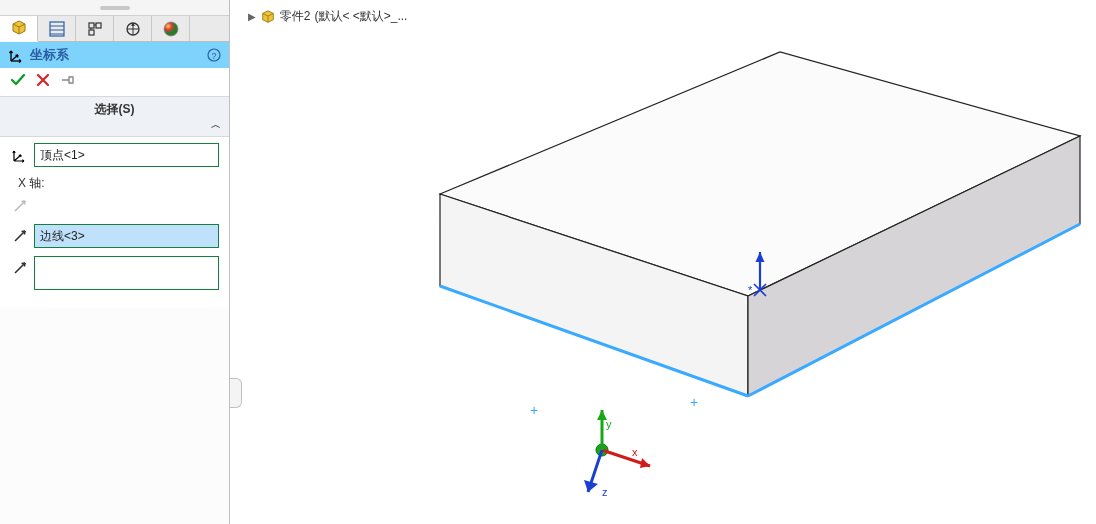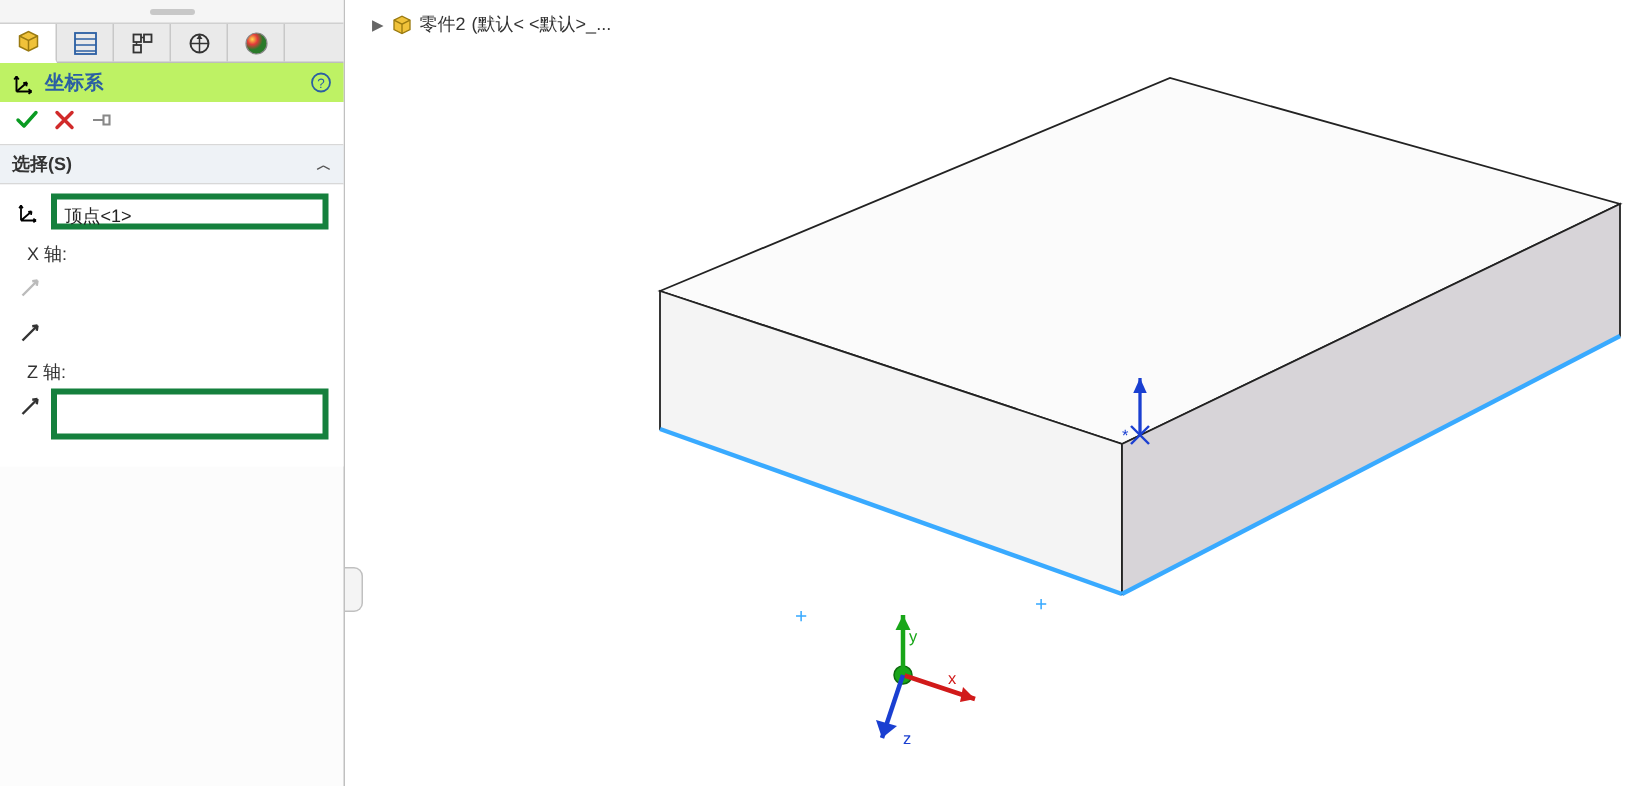--- a/index.html
+++ b/index.html
@@ -4,31 +4,31 @@
 <style>
   * { box-sizing: border-box; margin: 0; padding: 0; }
   body { font-family: "Microsoft YaHei", Arial, sans-serif; font-size: 12px; background: #fff; overflow: hidden; }
   .app { display: flex; width: 1096px; height: 524px; position: relative; }
   .left-panel { width: 230px; height: 100%; border-right: 1px solid #c0c0c0; background: #fcfcfc; display: flex; flex-direction: column; }
   .top-handle { height: 16px; display: flex; justify-content: center; align-items: center; border-bottom: 1px solid #d0d0d0; background: #f5f5f5; }
   .top-handle .grip { width: 30px; height: 4px; border-radius: 2px; background: #c8c8c8; }
   .tab-strip { height: 26px; display: flex; border-bottom: 1px solid #bdbdbd; background: #eaeaea; }
   .tab { width: 38px; display: flex; align-items: center; justify-content: center; border-right: 1px solid #c8c8c8; cursor: pointer; }
   .tab.active { background: #fff; border-bottom: 2px solid #fff; margin-bottom: -1px; }
-  .header-row { display: flex; align-items: center; padding: 4px 8px; background: #bef264; }
+  .header-row { display: flex; align-items: center; padding: 4px 8px; background: #7dd3fc; }
   .title-text { font-weight: bold; color: #2b5fa3; font-size: 13px; margin-left: 4px; }
   .help-icon { margin-left: auto; color: #2b5fa3; cursor: pointer; font-size: 13px; }
   .action-row { display: flex; align-items: center; gap: 10px; padding: 4px 8px 8px 10px; border-bottom: 1px solid #d8d8d8; background: #fff; }
-  .section-head { display: flex; align-items: center; padding: 4px 8px; background: #eef2f6; border-bottom: 1px solid #d8d8d8; font-weight: bold; color: #333; }
+  .section-head { display: flex; align-items: center; padding: 4px 8px; background: #eef2f6; border-bottom: 1px solid #d8d8d8; font-weight: bold; color: #333; flex-direction: column; }
   .collapse-caret { margin-left: auto; color: #555; cursor: pointer; font-size: 10px; }
   .section-body { padding: 6px 10px 10px 10px; background: #fff; }
   .field-block { margin-bottom: 8px; }
   .icon-input-row { display: flex; align-items: flex-start; gap: 4px; }
   .side-icon { width: 20px; height: 20px; display: flex; align-items: center; justify-content: center; flex-shrink: 0; margin-top: 2px; }
-  .select-box { flex: 1; border: 4px solid #15803d; background: #fff; height: 24px; padding: 3px 5px; font-size: 12px; color: #222; }
+  .select-box { flex: 1; border: 1px solid #15803d; background: #fff; height: 24px; padding: 3px 5px; font-size: 12px; color: #222; }
   .select-box.selected { background: #bfe1fb; }
   .axis-label { font-size: 12px; color: #333; margin: 6px 0 2px 8px; }
   .viewport { flex: 1; position: relative; background: #fff; }
   .breadcrumb { position: absolute; top: 8px; left: 18px; display: flex; align-items: center; gap: 4px; font-size: 12px; color: #333; }
   .bc-arrow { color: #666; font-size: 10px; }
   .panel-tab-handle { position: absolute; left: 0px; top: 378px; width: 12px; height: 30px; border: 1px solid #c0c0c0; border-left: none; border-radius: 0 6px 6px 0; background: #f4f4f4; cursor: pointer; }
   svg { display: block; }
 </style>
 </head>
 <body>
@@ -153,24 +153,24 @@
       </div>
 
       <div class="field-block">
         <div class="icon-input-row">
           <span class="side-icon">
             <svg width="18" height="18" viewBox="0 0 18 18">
                 <path d="M4 14 L14 4" stroke="#333" stroke-width="1.6"></path>
                 <path d="M14 4 L10.5 4.5 M14 4 L13.5 7.5" stroke="#333" stroke-width="1.6"></path>
               </svg>
           </span>
-        </div>
-      </div>
-
-      <div class="axis-label">Z 轴:</div>
+          <div class="select-box selected">边线&lt;3&gt;</div>
+        </div>
+      </div>
+
       <div class="field-block">
         <div class="icon-input-row">
           <span class="side-icon">
             <svg width="18" height="18" viewBox="0 0 18 18">
                 <path d="M4 14 L14 4" stroke="#333" stroke-width="1.6"></path>
                 <path d="M14 4 L10.5 4.5 M14 4 L13.5 7.5" stroke="#333" stroke-width="1.6"></path>
               </svg>
           </span>
           <div class="select-box" style="height:34px"></div>
         </div>

